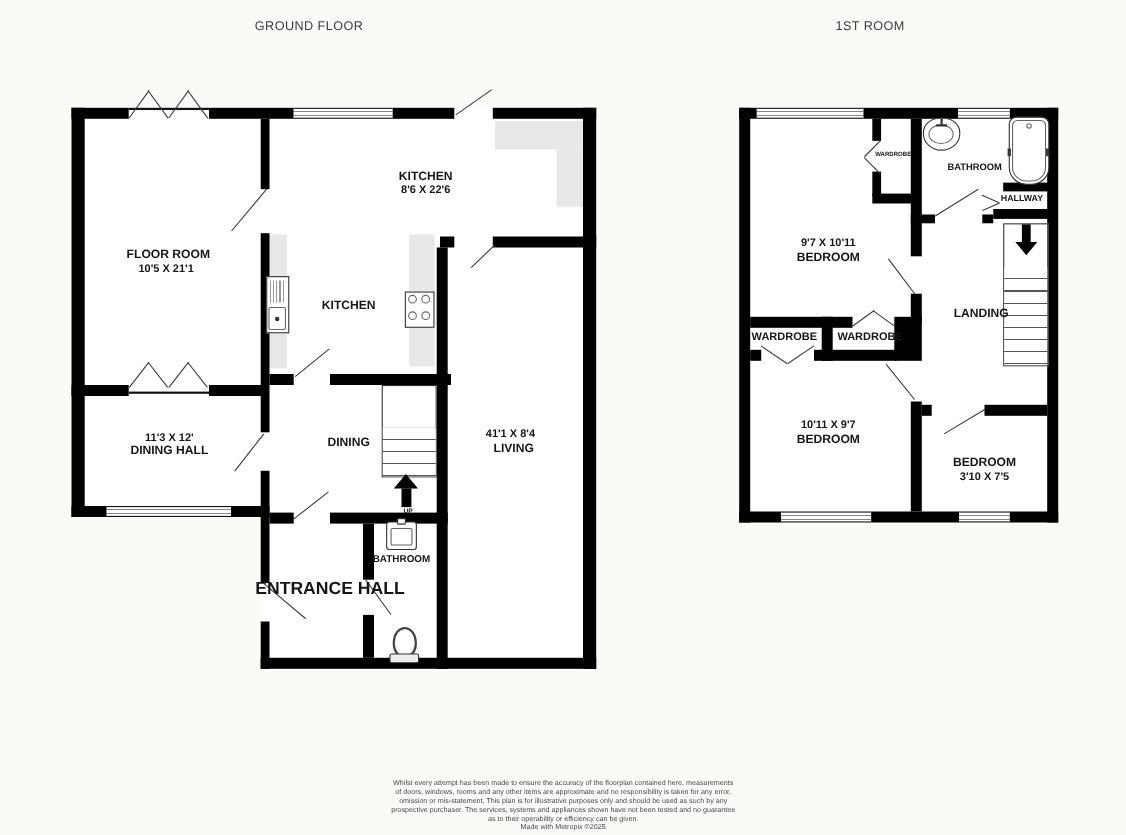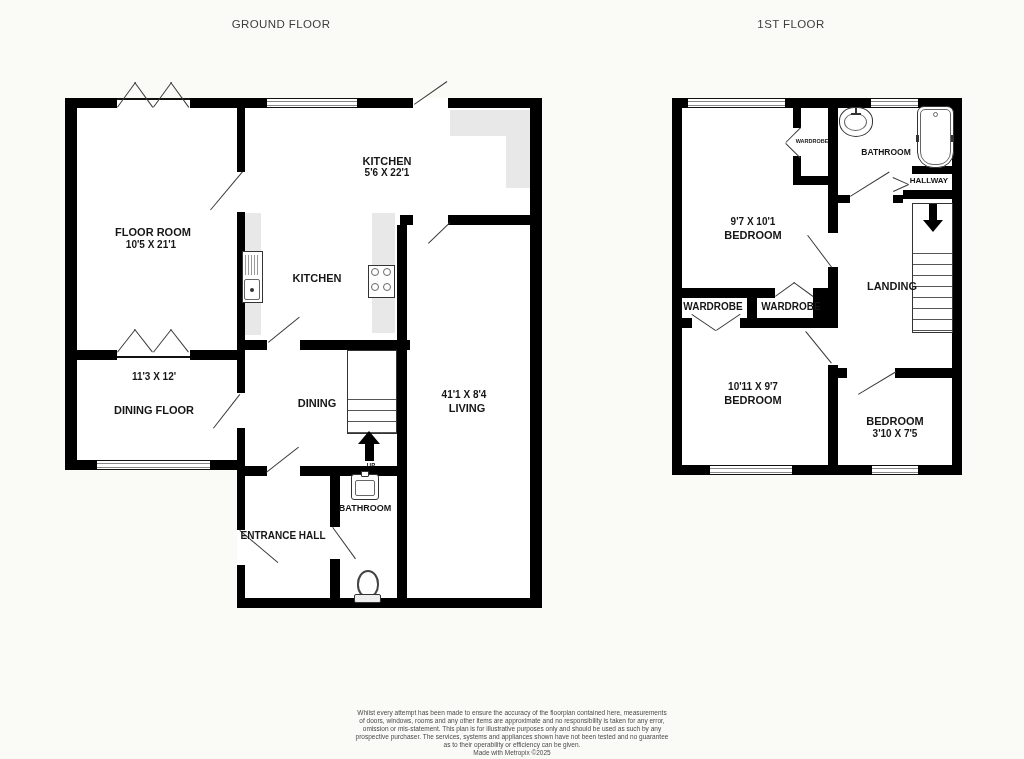--- a/index.html
+++ b/index.html
@@ -26,21 +26,21 @@
   .inl{box-sizing:border-box;border:1px solid #666;background:#fff;}
   .footer{position:absolute;left:512px;top:709px;transform:translateX(-50%);width:430px;
           text-align:center;font-size:6.5px;line-height:7.9px;color:#4a4a4a;}
 </style>
 </head>
 <body>
 
 <div class="canvas">
 
   <div class="ftitle" style="left:281px;top:18px">GROUND FLOOR</div>
-  <div class="ftitle" style="left:791px;top:18px">1ST FLOOR</div>
+  <div class="ftitle" style="left:791px;top:18px">1ST ROOM</div>
 
   <i class="white" style="left:65px;top:98px;width:477px;height:372px"></i>
   <i class="white" style="left:237px;top:470px;width:305px;height:138px"></i>
 
   <i class="counter" style="left:243px;top:213px;width:18px;height:122px"></i>
   <i class="counter" style="left:372px;top:213px;width:23px;height:120px"></i>
   <i class="counter" style="left:450px;top:110px;width:82px;height:26px"></i>
   <i class="counter" style="left:506px;top:136px;width:26px;height:52px"></i>
 
   <i class="wall" style="left:65px;top:98px;width:52px;height:10px"></i>
@@ -116,29 +116,29 @@
 
   <i class="outl" style="left:351px;top:474px;width:28px;height:26px;border-radius:3px"></i>
   <i class="inl" style="left:355px;top:480px;width:20px;height:16px;border-radius:2px"></i>
   <i class="outl" style="left:361px;top:471px;width:8px;height:6px;border-radius:1px"></i>
   <i class="outl" style="left:357px;top:570px;width:22px;height:28px;border:2px solid #444;border-radius:50% 50% 46% 46%"></i>
   <i class="outl" style="left:354px;top:594px;width:27px;height:9px;border-radius:2px;background:#eee"></i>
 
   <div class="lbl" style="left:153px;top:232px;font-size:11px">FLOOR ROOM</div>
   <div class="lbl" style="left:151px;top:245px;font-size:10px">10'5 X 21'1</div>
   <div class="lbl" style="left:387px;top:161px;font-size:11px">KITCHEN</div>
-  <div class="lbl" style="left:387px;top:173px;font-size:10px">5'6 X 22'1</div>
+  <div class="lbl" style="left:387px;top:173px;font-size:10px">8'6 X 22'6</div>
   <div class="lbl" style="left:317px;top:278px;font-size:11px">KITCHEN</div>
-  <div class="lbl" style="left:154px;top:377px;font-size:10px">11'3 X 12'</div>
-  <div class="lbl" style="left:154px;top:410px;font-size:11px">DINING FLOOR</div>
+  <div class="lbl" style="left:154px;top:399px;font-size:10px">11'3 X 12'</div>
+  <div class="lbl" style="left:154px;top:410px;font-size:11px">DINING HALL</div>
   <div class="lbl" style="left:317px;top:403px;font-size:11px">DINING</div>
   <div class="lbl" style="left:464px;top:395px;font-size:10px">41'1 X 8'4</div>
   <div class="lbl" style="left:467px;top:408px;font-size:11px">LIVING</div>
   <div class="lbl" style="left:365px;top:508px;font-size:9px">BATHROOM</div>
-  <div class="lbl" style="left:283px;top:536px;font-size:10px">ENTRANCE HALL</div>
+  <div class="lbl" style="left:300px;top:536px;font-size:16px">ENTRANCE HALL</div>
   <div class="lbl" style="left:371px;top:465px;font-size:6px">UP</div>
 
   <i class="white" style="left:672px;top:98px;width:290px;height:377px"></i>
 
   <i class="wall" style="left:672px;top:98px;width:16px;height:10px"></i>
   <i class="fwin" style="left:688px;top:98px;width:97px;height:10px"></i>
   <i class="wall" style="left:785px;top:98px;width:86px;height:10px"></i>
   <i class="fwin" style="left:871px;top:98px;width:47px;height:10px"></i>
   <i class="wall" style="left:918px;top:98px;width:44px;height:10px"></i>
   <i class="wall" style="left:672px;top:465px;width:38px;height:10px"></i>
@@ -196,21 +196,21 @@
   <i style="left:951px;top:135px;width:3px;height:7px;background:#333"></i>
 
   <i class="outl" style="left:839px;top:107px;width:34px;height:30px;border-radius:45% 45% 50% 50%"></i>
   <i class="inl" style="left:844px;top:113px;width:23px;height:18px;border-radius:50%"></i>
   <i style="left:851px;top:113px;width:10px;height:2px;background:#333"></i>
   <i style="left:855px;top:108px;width:2px;height:6px;background:#333"></i>
 
   <div class="lbl" style="left:812px;top:142px;font-size:5.5px">WARDROBE</div>
   <div class="lbl" style="left:886px;top:152px;font-size:8.5px">BATHROOM</div>
   <div class="lbl" style="left:929px;top:181px;font-size:8px">HALLWAY</div>
-  <div class="lbl" style="left:753px;top:222px;font-size:10px">9'7 X 10'1</div>
+  <div class="lbl" style="left:753px;top:222px;font-size:10px">9'7 X 10'11</div>
   <div class="lbl" style="left:753px;top:235px;font-size:11px">BEDROOM</div>
   <div class="lbl" style="left:892px;top:286px;font-size:11px">LANDING</div>
   <div class="lbl" style="left:713px;top:307px;font-size:10px">WARDROBE</div>
   <div class="lbl" style="left:791px;top:307px;font-size:10px">WARDROBE</div>
   <div class="lbl" style="left:753px;top:387px;font-size:10px">10'11 X 9'7</div>
   <div class="lbl" style="left:753px;top:400px;font-size:11px">BEDROOM</div>
   <div class="lbl" style="left:895px;top:421px;font-size:11px">BEDROOM</div>
   <div class="lbl" style="left:895px;top:434px;font-size:10px">3'10 X 7'5</div>
 
   <div class="footer">

